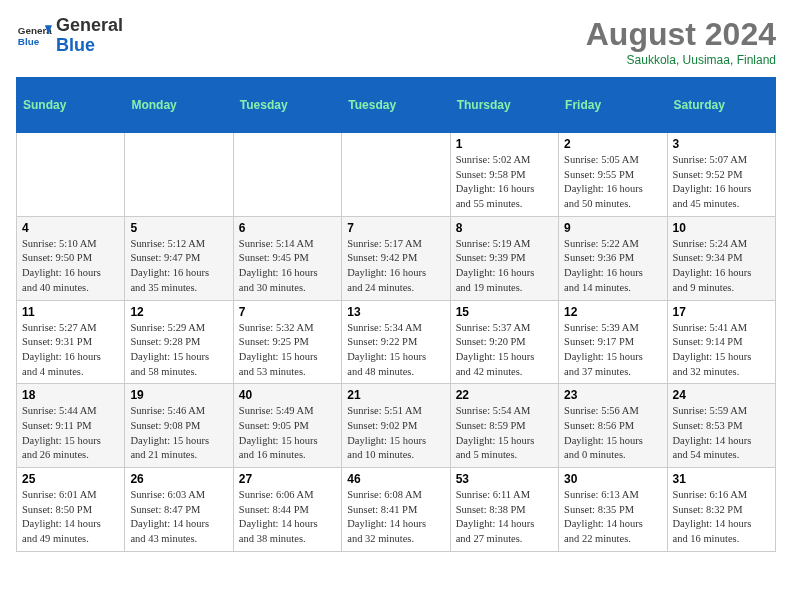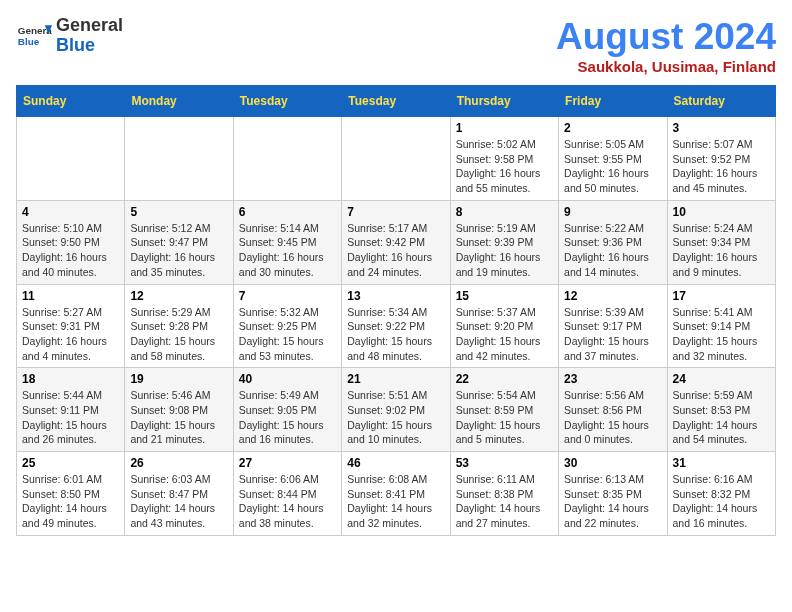--- a/index.html
+++ b/index.html
@@ -29,39 +29,38 @@
     }
     .logo-text .blue { color: #1565c0; }
     .logo-icon {
       width: 36px;
       height: 36px;
     }
     .title-block {
       text-align: right;
     }
     .main-title {
-      font-size: 37px;
-      font-weight: bold;
-      color: #3b82f6;
+      font-size: 32px;
+      font-weight: bold;
+      color: #737373;
     }
     .subtitle {
-      font-size: 15px;
-      color: #b91c1c;
-      font-weight: bold;
+      font-size: 12px;
+      color: #15803d;
     }
     table {
       width: 100%;
       border-collapse: collapse;
       font-size: 11px;
     }
     thead tr th {
       background-color: #1565c0;
-      color: #fde047;
+      color: #86efac;
       text-align: left;
-      padding: 8px 6px;
+      padding: 20px 6px;
       font-size: 12px;
       font-weight: bold;
       border: 1px solid #1565c0;
     }
     tbody tr td {
       border: 1px solid #ccc;
       padding: 4px 5px;
       vertical-align: top;
       min-height: 80px;
       height: 80px;
@@ -73,20 +72,21 @@
     .day-num {
       font-weight: bold;
       font-size: 12px;
       margin-bottom: 2px;
       display: block;
     }
     .day-info {
       color: #333;
       font-size: 10.5px;
       line-height: 1.4;
+      font-family: Liberation Serif, serif;
     }
     .empty-cell {
       background: #fff !important;
     }
   </style>
 </head>
 <body>
 
 <div class="header">
   <div class="logo">

